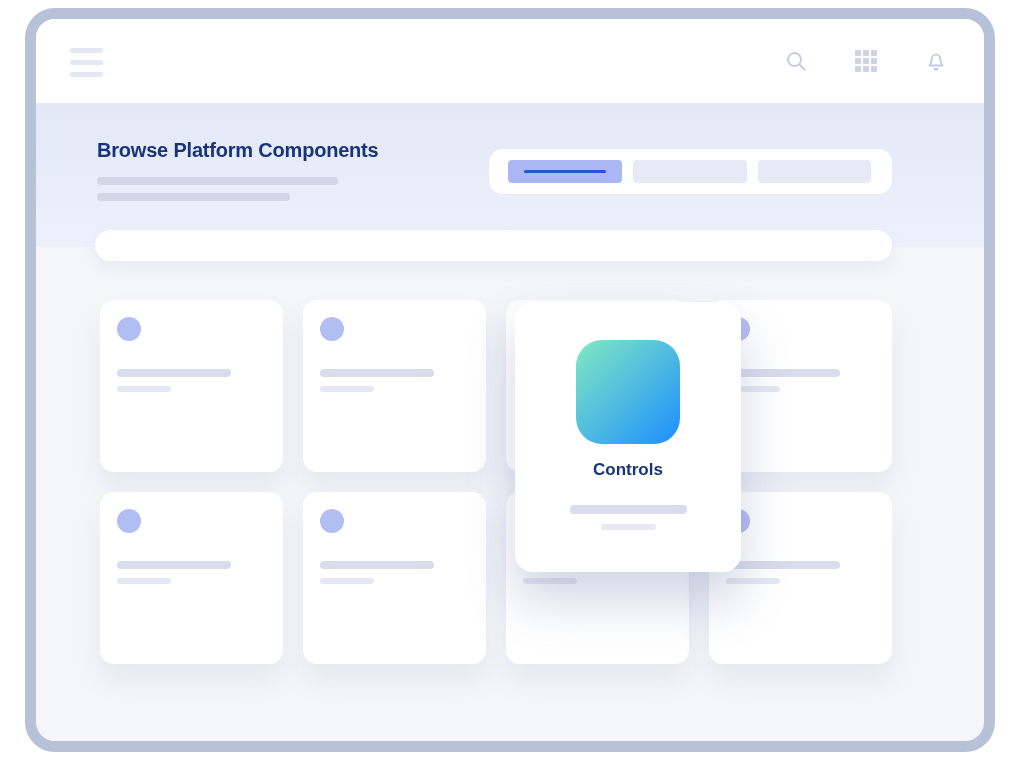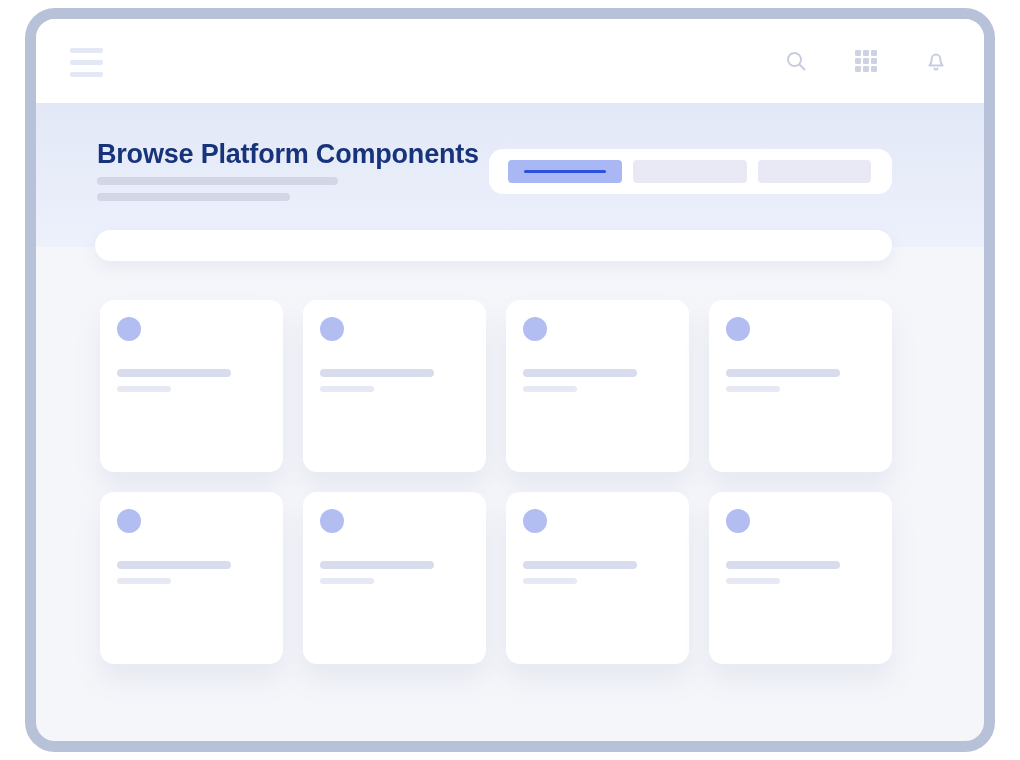--- a/index.html
+++ b/index.html
@@ -16,21 +16,21 @@
   .topbar{position:absolute;left:0;top:0;width:100%;height:84px;background:#ffffff;}
   .hamburger{position:absolute;left:34px;top:29px;width:33px;cursor:pointer;}
   .hamburger span{display:block;width:33px;height:5px;border-radius:2px;
                   background:#e4e7f4;margin-bottom:7px;}
   .topbar-icons{position:absolute;right:36px;top:30px;display:flex;gap:46px;align-items:center;}
   .tb-icon{width:24px;height:24px;cursor:pointer;}
 
   
   .band{position:absolute;left:0;top:84px;width:100%;height:144px;
         background:linear-gradient(180deg,#e3e8f7 0%,#edf1fc 100%);}
-  .page-title{position:absolute;left:61px;top:36px;font-size:27px;font-weight:bold;
+  .page-title{position:absolute;left:61px;top:36px;font-size:20px;font-weight:bold;
               letter-spacing:-0.2px;color:var(--title-color,#17337a);}
   .sub-bar{position:absolute;left:61px;height:8px;border-radius:4px;background:#d2d6e6;}
   .sub-bar.b1{top:74px;width:241px;}
   .sub-bar.b2{top:90px;width:193px;}
 
   .tabs{position:absolute;left:453px;top:46px;width:403px;height:45px;background:#ffffff;
         border-radius:14px;display:flex;align-items:center;padding-left:19px;gap:11px;
         box-sizing:border-box;}
   .tab{height:23px;border-radius:4px;background:#e8e9f4;cursor:pointer;
        display:flex;align-items:center;justify-content:center;}
@@ -118,20 +118,26 @@
         <div class="bar-short"></div>
       </div>
 
       <div class="card">
         <div class="avatar"></div>
         <div class="bar-long"></div>
         <div class="bar-short"></div>
       </div>
     </div>
 
+    <div class="featured">
+      <div class="featured-icon"></div>
+      <div class="featured-label">Controls</div>
+      <div class="bar-long"></div>
+      <div class="bar-short"></div>
+    </div>
 
     <div class="band">
       <div class="page-title">Browse Platform Components</div>
       <div class="sub-bar b1"></div>
       <div class="sub-bar b2"></div>
 
       <div class="tabs">
         <div class="tab t1 active">
           <div class="tab-line"></div>
         </div>

